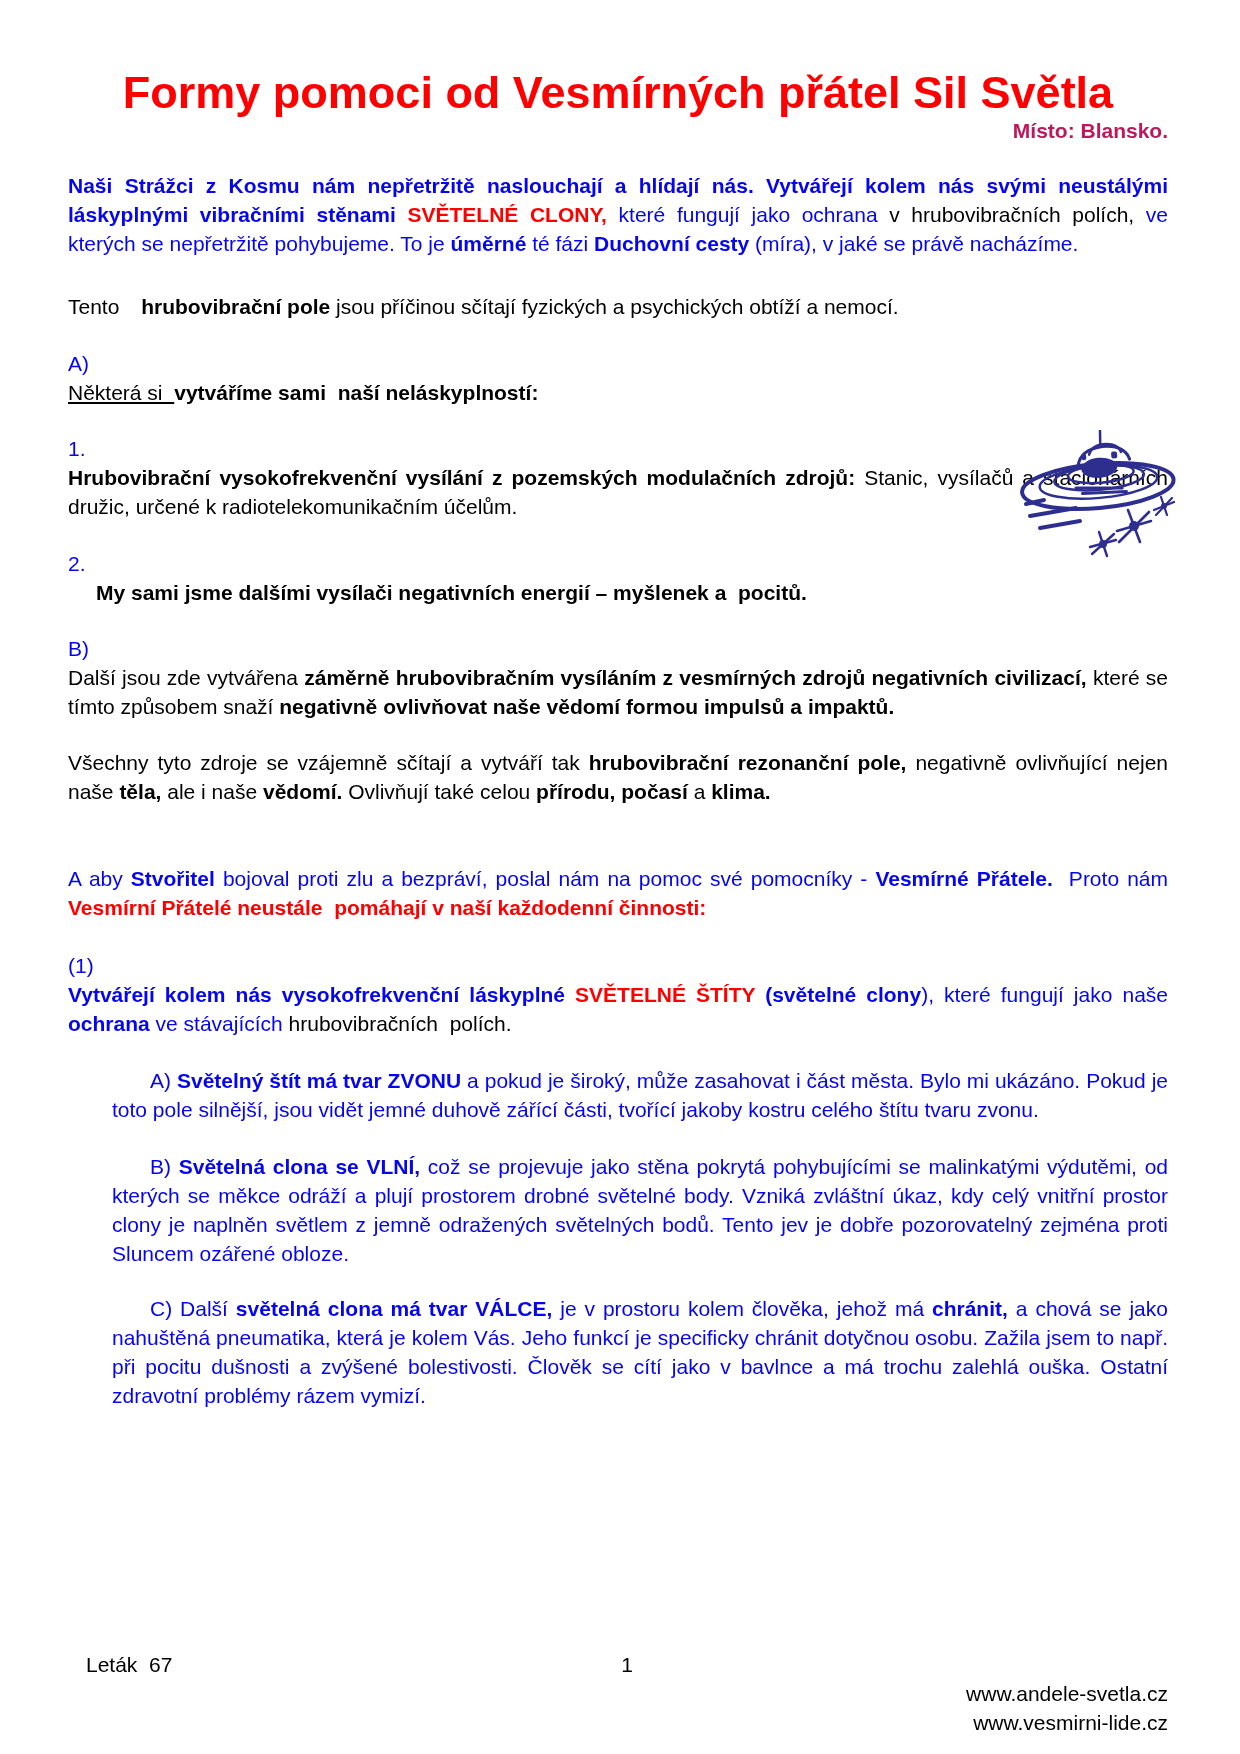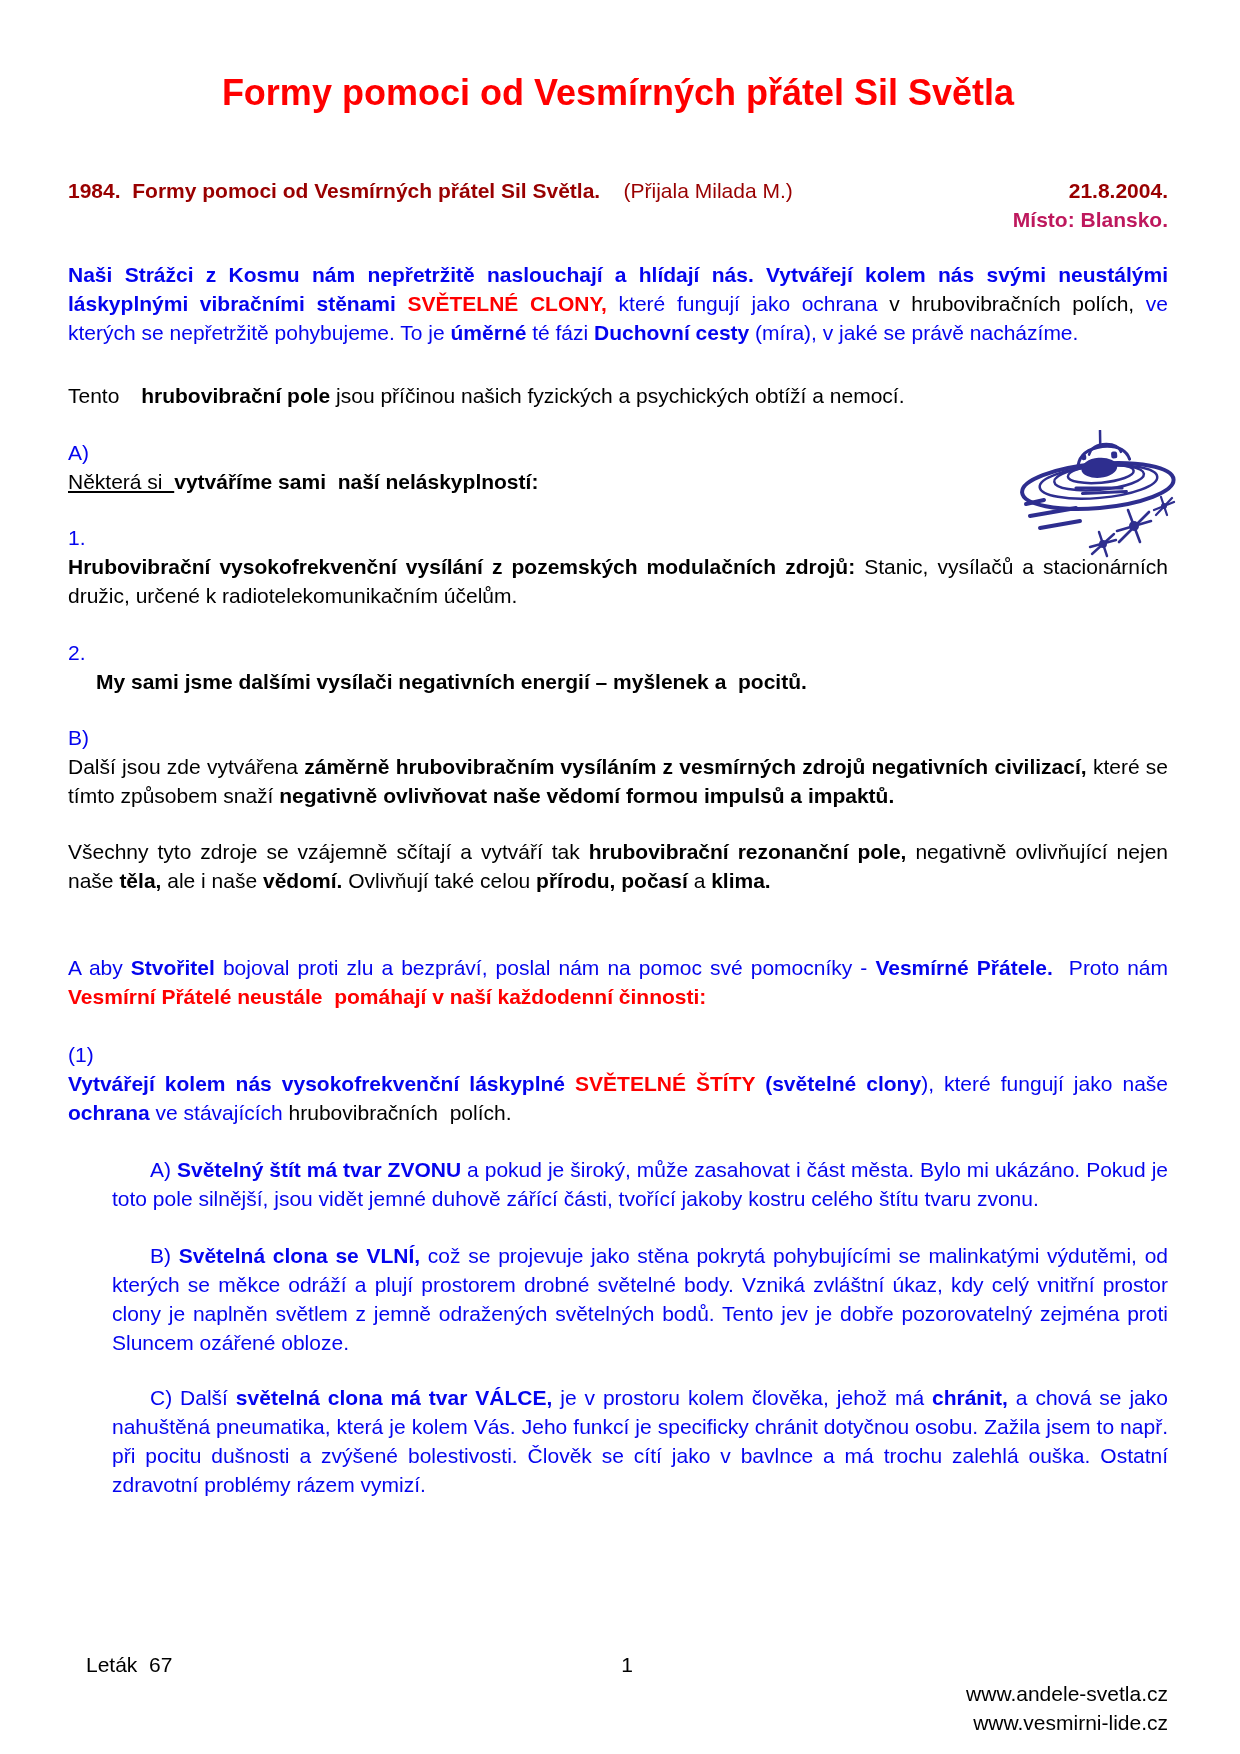--- a/index.html
+++ b/index.html
@@ -9,21 +9,21 @@
     background:#ffffff;
     box-sizing:border-box;
     padding:0 72px 0 68px;
     font-family:"Liberation Sans", sans-serif;
     font-size:21px;line-height:29px;color:#000;
     overflow:hidden;
   }
   .title{
     margin:70px 0 0 0;
     text-align:center;
-    font-size:36px;line-height:46px;
+    font-size:45px;line-height:46px;
     font-weight:bold;
     white-space:pre-wrap;
   }
   .meta-row{
     display:flex;justify-content:space-between;
     margin-top:60px;
     white-space:pre-wrap;
   }
   .meta-place{text-align:right;white-space:pre-wrap;}
   .p{margin:0;white-space:pre-wrap;}
@@ -41,29 +41,25 @@
   .footer-right span + span{margin-left:30px;}
   .ufo{position:absolute;left:1018px;top:430px;}
 </style>
 </head>
 <body>
 
 <div class="page">
 
   <div class="title" style="color:#ff0000;">Formy pomoci od Vesmírných přátel Sil Světla</div>
 
-  <div class="meta-row">
-    <span><span class="b" style="color: rgb(153, 0, 0);">1984.  Formy pomoci od Vesmírných přátel Sil Světla.</span><span style="color: rgb(153, 0, 0);">    </span><span style="color: rgb(153, 0, 0);">(Přijala Milada M.)</span></span>
-    <span class="b" style="color:#990000;">21.8.2004.</span>
-  </div>
   <div class="meta-place b" style="color:#be185d;">Místo: Blansko.</div>
 
   <p class="p just" style="margin-top:26px;"><span class="b" style="color: rgb(5, 5, 238);">Naši Strážci z Kosmu nám nepřetržitě naslouchají a hlídají nás. Vytvářejí kolem nás svými neustálými láskyplnými vibračními stěnami </span><span class="b" style="color: rgb(255, 0, 0);">SVĚTELNÉ CLONY,</span><span style="color: rgb(5, 5, 238);"> které fungují jako ochrana </span><span style="color: rgb(0, 0, 0);">v hrubovibračních polích,</span><span style="color: rgb(5, 5, 238);"> ve kterých se nepřetržitě pohybujeme. To je </span><span class="b" style="color: rgb(5, 5, 238);">úměrné</span><span style="color: rgb(5, 5, 238);"> té fázi </span><span class="b" style="color: rgb(5, 5, 238);">Duchovní cesty</span><span style="color: rgb(5, 5, 238);"> (míra), v jaké se právě nacházíme.</span></p>
 
-  <p class="p" style="margin-top:34px;"><span style="color: rgb(0, 0, 0);">Tento </span><span class="b" style="color: rgb(0, 0, 0); margin-left: 16px;">hrubovibrační pole</span><span style="color: rgb(0, 0, 0);"> jsou příčinou našich fyzických a psychických obtíží a nemocí.</span></p>
+  <p class="p" style="margin-top:34px;"><span style="color: rgb(0, 0, 0);">Tento </span><span class="b" style="color: rgb(0, 0, 0); margin-left: 16px;">hrubovibrační pole</span><span style="color: rgb(0, 0, 0);"> jsou příčinou sčítají fyzických a psychických obtíží a nemocí.</span></p>
 
   <p class="p" style="margin-top:28px;"><span style="color: rgb(5, 5, 238);">A)</span></p>
   <p class="p"><span style="color: rgb(0, 0, 0); text-decoration: underline;">Některá si  </span><span class="b" style="color: rgb(0, 0, 0);">vytváříme sami  naší neláskyplností:</span></p>
 
   <p class="p" style="margin-top:27px;"><span style="color: rgb(5, 5, 238);">1.</span></p>
   <p class="p just"><span class="b" style="color: rgb(0, 0, 0);">Hrubovibrační vysokofrekvenční vysílání z pozemských modulačních zdrojů:</span><span style="color: rgb(0, 0, 0);"> Stanic, vysílačů a stacionárních družic, určené k radiotelekomunikačním účelům.</span></p>
 
   <p class="p" style="margin-top:28px;"><span style="color: rgb(5, 5, 238);">2.</span></p>
   <p class="p"><span class="b" style="color: rgb(0, 0, 0); margin-left: 28px;">My sami jsme dalšími vysílači negativních energií – myšlenek a  pocitů.</span></p>
 

